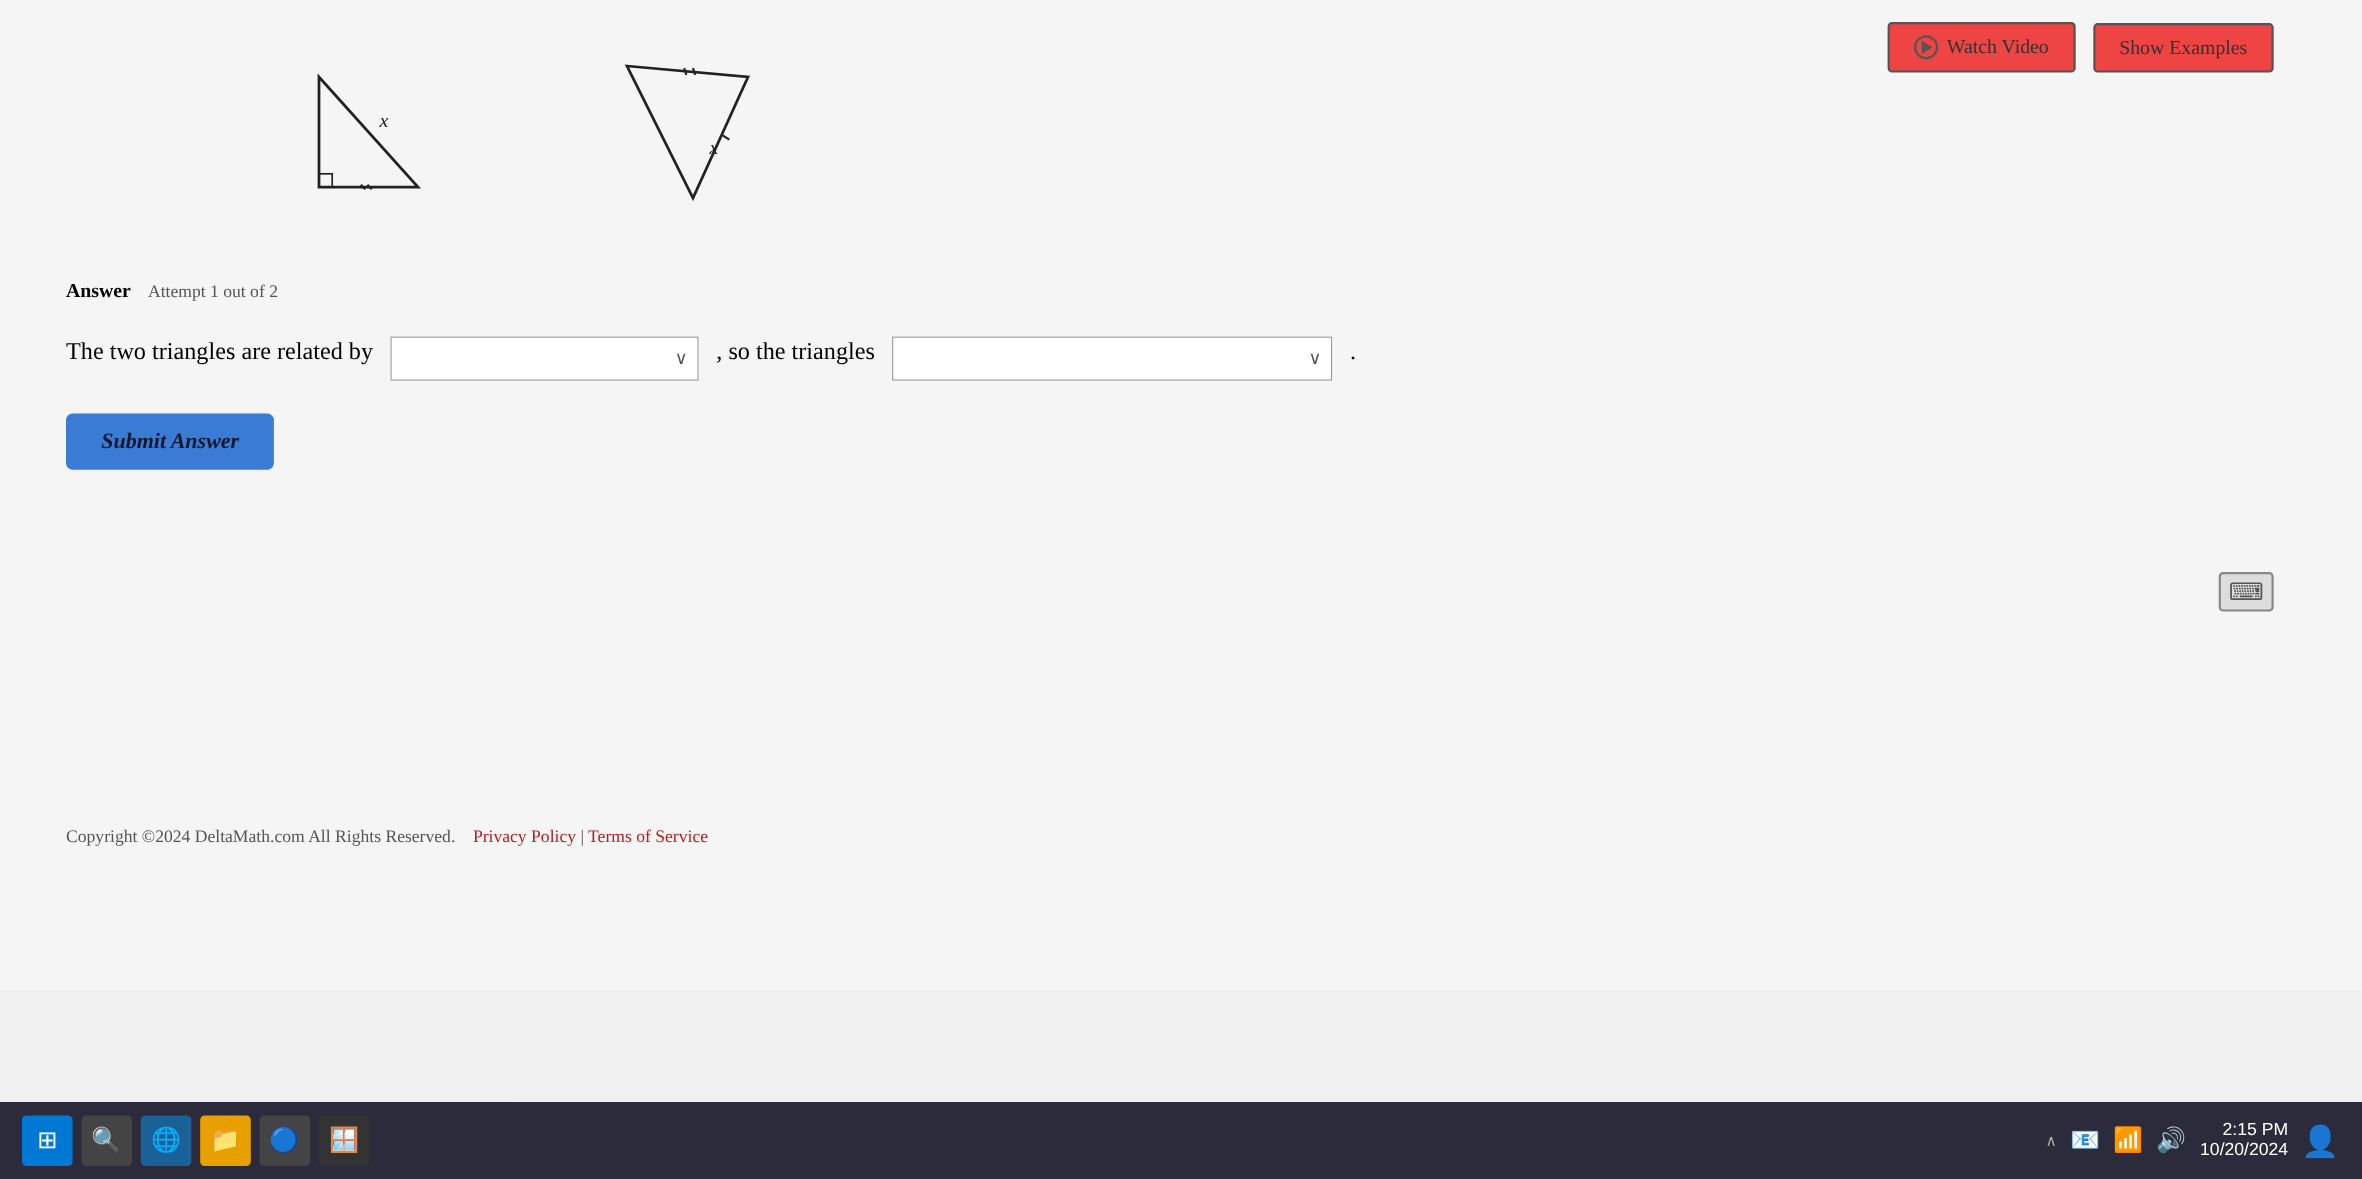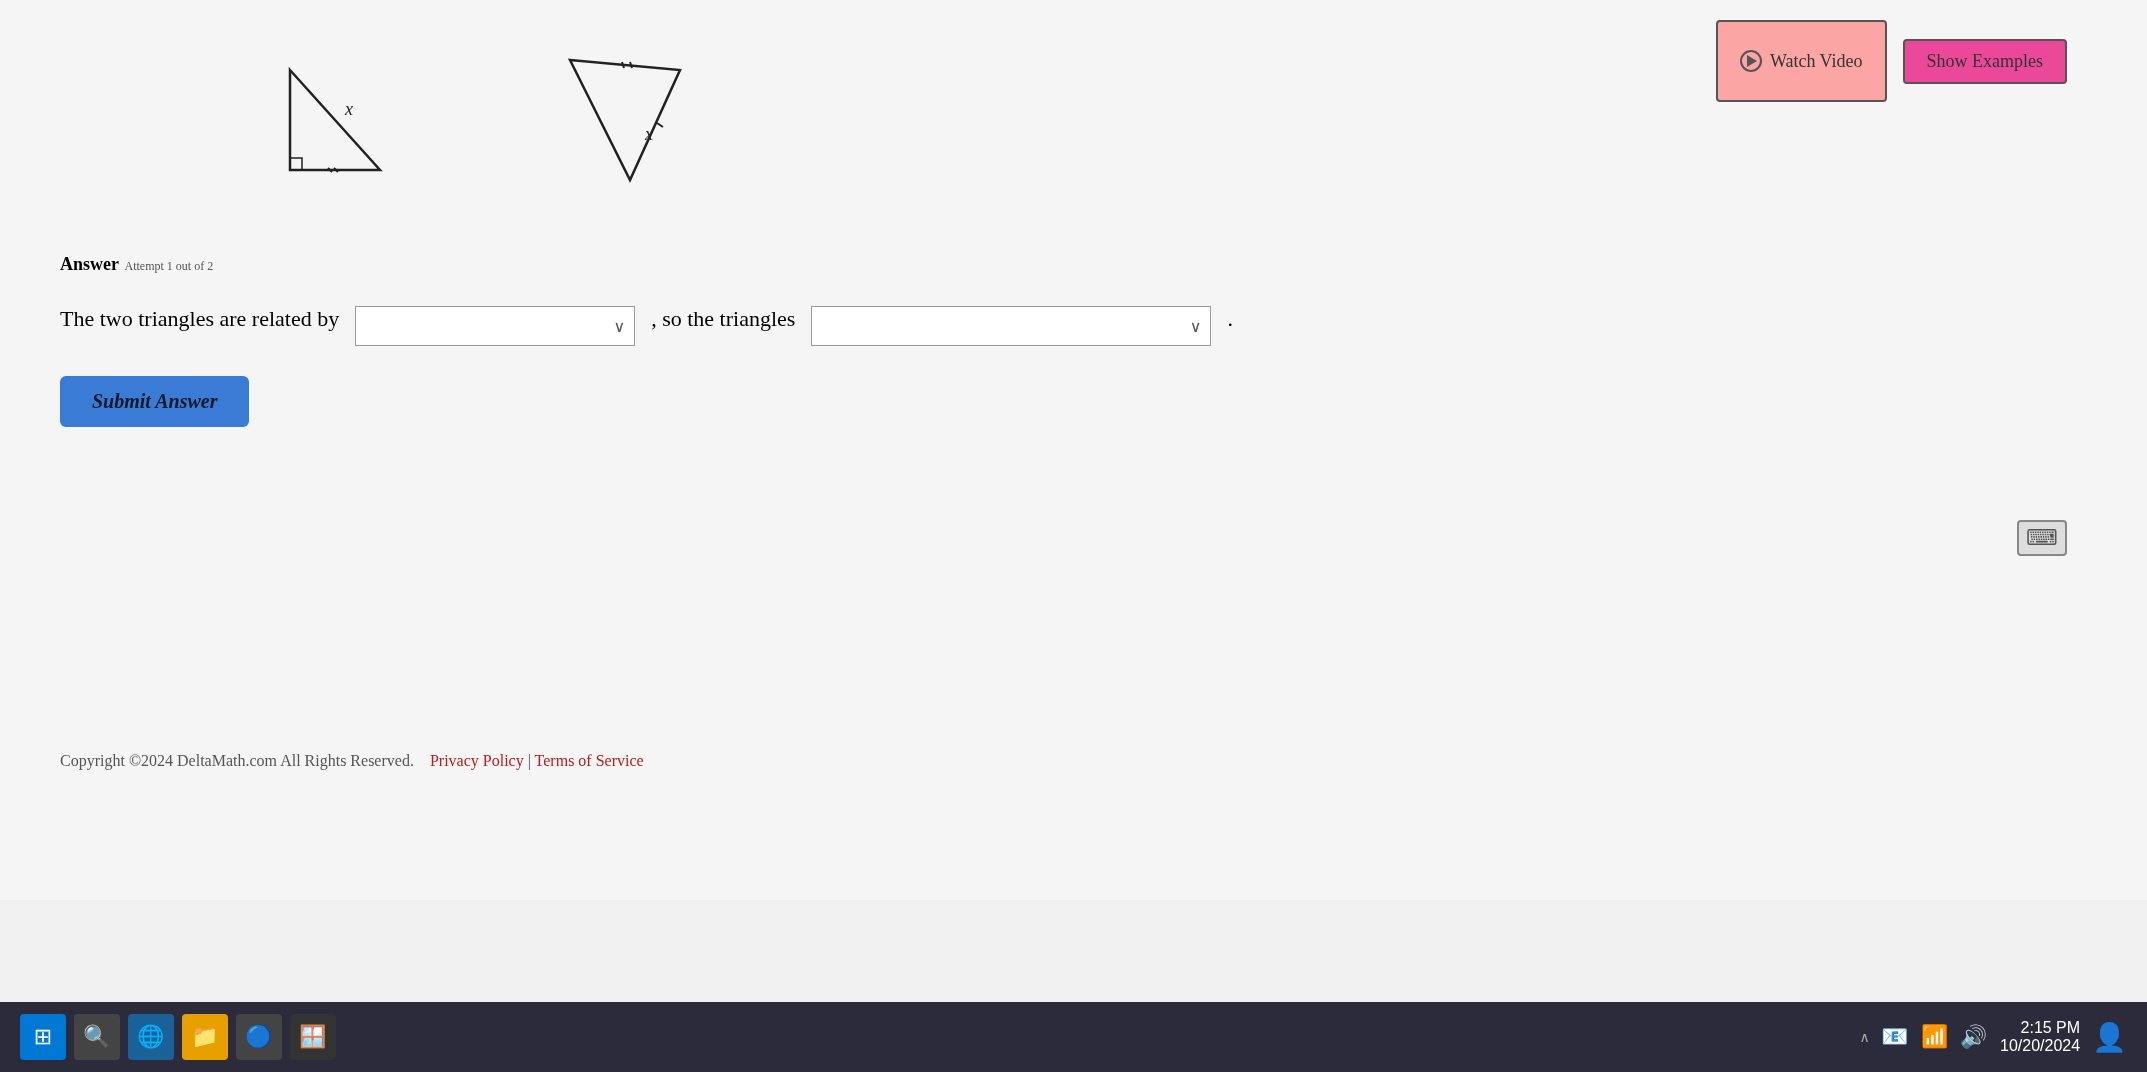--- a/index.html
+++ b/index.html
@@ -31,25 +31,24 @@
       position: absolute;
       top: 20px;
       right: 80px;
       display: flex;
       gap: 16px;
       align-items: center;
     }
 
     .watch-video-btn {
       display: flex;
-      align-items: center;
       gap: 8px;
       border: 2px solid #555;
-      background: #fca5a5;
-      padding: 28px 22px;
+      background: #ef4444;
+      padding: 10px 22px;
       font-size: 18px;
       cursor: pointer;
       border-radius: 4px;
       font-family: inherit;
       color: #333;
     }
 
     .watch-video-btn .play-circle {
       width: 22px;
       height: 22px;
@@ -64,21 +63,21 @@
       width: 0;
       height: 0;
       border-top: 6px solid transparent;
       border-bottom: 6px solid transparent;
       border-left: 10px solid #555;
       margin-left: 2px;
     }
 
     .show-examples-btn {
       border: 2px solid #555;
-      background: #ec4899;
+      background: #ef4444;
       padding: 10px 22px;
       font-size: 18px;
       cursor: pointer;
       border-radius: 4px;
       font-family: inherit;
       color: #333;
     }
 
     .question-text {
       font-size: 22px;
@@ -103,22 +102,23 @@
       font-size: 22px;
       margin-bottom: 8px;
     }
 
     .answer-label strong {
       font-weight: bold;
       font-size: 18px;
     }
 
     .attempt-text {
-      font-size: 12px;
+      font-size: 16px;
       color: #555;
+      margin-left: 10px;
     }
 
     .answer-row {
       display: flex;
       gap: 16px;
       margin-top: 30px;
       font-size: 22px;
       flex-wrap: wrap;
     }
 

